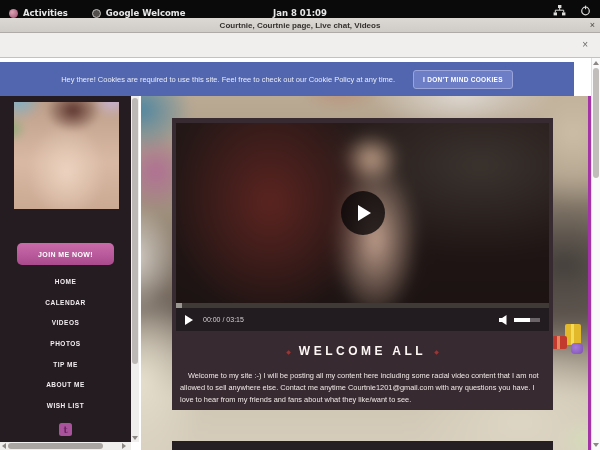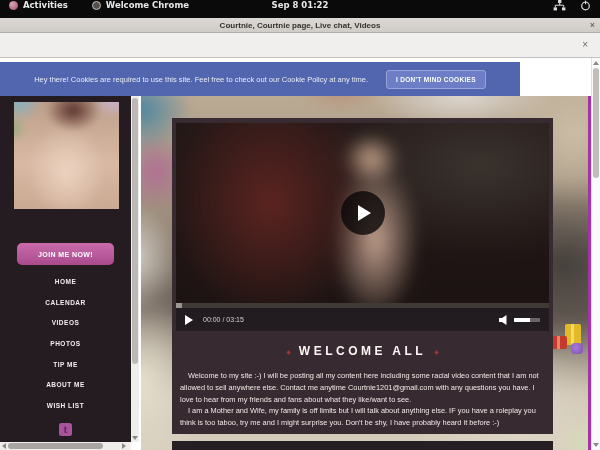--- a/index.html
+++ b/index.html
@@ -2,21 +2,21 @@
 <html><head>
 <meta charset="utf-8">
 <style>
   * { margin:0; padding:0; box-sizing:border-box; }
   html,body { width:600px; height:450px; overflow:hidden; background:#000;
     font-family:"Liberation Sans", sans-serif; }
   #screen { position:relative; width:600px; height:450px; overflow:hidden; }
 
   
   #gnome-bar { position:absolute; left:0; top:0; width:600px; height:18px;
-    background:#0a0a0a; color:#e8e8e8; display:flex; align-items:flex-start;
+    background:#0a0a0a; color:#e8e8e8; display:flex; align-items:flex-end;
     font-family:"DejaVu Sans", sans-serif; font-size:8.5px; font-weight:bold; }
   .gb-group { display:flex; align-items:center; gap:5px; }
   #gb-left { display:flex; align-items:center; padding-left:9px; }
   .act-dot { width:9px; height:9px; border-radius:50%;
     background:radial-gradient(circle at 35% 35%, #dba3b4, #b06582 70%, #8c4a66); }
   .chrome-dot { width:9px; height:9px; border-radius:50%; background:#514e4b;
     border:1.5px solid #c2bfbc; }
   #gb-clock { position:absolute; left:50%; transform:translateX(-50%); }
   #gb-right { position:absolute; right:9px; display:flex; align-items:center; gap:14px; }
 
@@ -32,21 +32,21 @@
     background:#f1efed; border-bottom:1px solid #c4c1be; color:#403d3a;
     font-size:8.5px; line-height:24px; padding-left:10px; }
   #infobar-close { position:absolute; right:12px; top:0; line-height:24px;
     font-size:10px; color:#6b6865; }
 
   
   #page { position:absolute; left:0; top:58px; width:600px; height:392px;
     background:#fff; overflow:hidden; }
 
   
-  #cookie-banner { position:absolute; left:0; top:4px; width:520px; height:34px;
+  #cookie-banner { position:absolute; left:0; top:4px; width:574px; height:34px;
     background:#5266af; display:flex; align-items:center; justify-content:center;
     gap:18px; }
   #cookie-msg { color:#e8ebf7; font-size:7.5px; }
   #cookie-btn { background:#6d7ec6; border:1px solid #99a5da; border-radius:3px;
     color:#fff; font-size:6.5px; font-weight:bold; padding:5px 9px; letter-spacing:.3px; }
 
   
   #room-bg { position:absolute; left:141px; top:38px; width:447px; bottom:0;
     overflow:hidden; background:#8d7f6f; }
   #room-bg .paint { position:absolute; inset:-10px; transform:scale(1.04); filter:blur(4px);
@@ -170,24 +170,24 @@
 <div id="screen">
 
   <div id="gnome-bar">
     <div id="gb-left">
       <div class="gb-group">
         <span class="act-dot"></span>
         <span>Activities</span>
       </div>
       <div class="gb-group" style="margin-left:24px;">
         <span class="chrome-dot"></span>
-        <span>Welcome Chrome</span>
-      </div>
-    </div>
-    <div id="gb-clock">Sep 8 01:22</div>
+        <span>Google Welcome</span>
+      </div>
+    </div>
+    <div id="gb-clock">Jan 8 01:09</div>
     <div id="gb-right">
       <span>
         <svg width="13" height="11" viewBox="0 0 13 11">
           <rect x="5" y="0" width="3.4" height="3" fill="#dddcda"></rect>
           <rect x="0.6" y="7.4" width="3.4" height="3" fill="#dddcda"></rect>
           <rect x="9" y="7.4" width="3.4" height="3" fill="#dddcda"></rect>
           <path d="M6.7 3v2.2 M2.3 7.4V5.2h8.4v2.2" stroke="#dddcda" stroke-width="1" fill="none"></path>
         </svg>
       </span>
       <span>
@@ -272,21 +272,20 @@
         </span>
         <div id="ctl-volbar"></div>
       </div>
 
       <div id="welcome-head">
         <span class="diamond">◆</span>
         <span id="welcome-title">WELCOME ALL</span>
         <span class="diamond">◆</span>
       </div>
       <p class="welcome-p">Welcome to my site :-)  I will be posting all my content here including some racial video content that I am not allowed to sell anywhere else.  Contact me anytime Courtnie1201@gmail.com with any questions you have.  I love to hear from my friends and fans about what they like/want to see.</p>
-      <p class="welcome-p">I am a Mother and Wife, my family is off limits but I will talk about anything else.  IF you have a roleplay you think is too taboo, try me and I might surprise you.  Don't be shy, I have probably heard it before :-)</p>
     </div>
 
     <div id="next-section"></div>
 
     <div id="main-vscroll">
       <div class="arr arr-up" style="left:1px; top:3px;"></div>
       <div class="thumb"></div>
       <div class="arr arr-down" style="left:1px; bottom:3px;"></div>
     </div>
 

